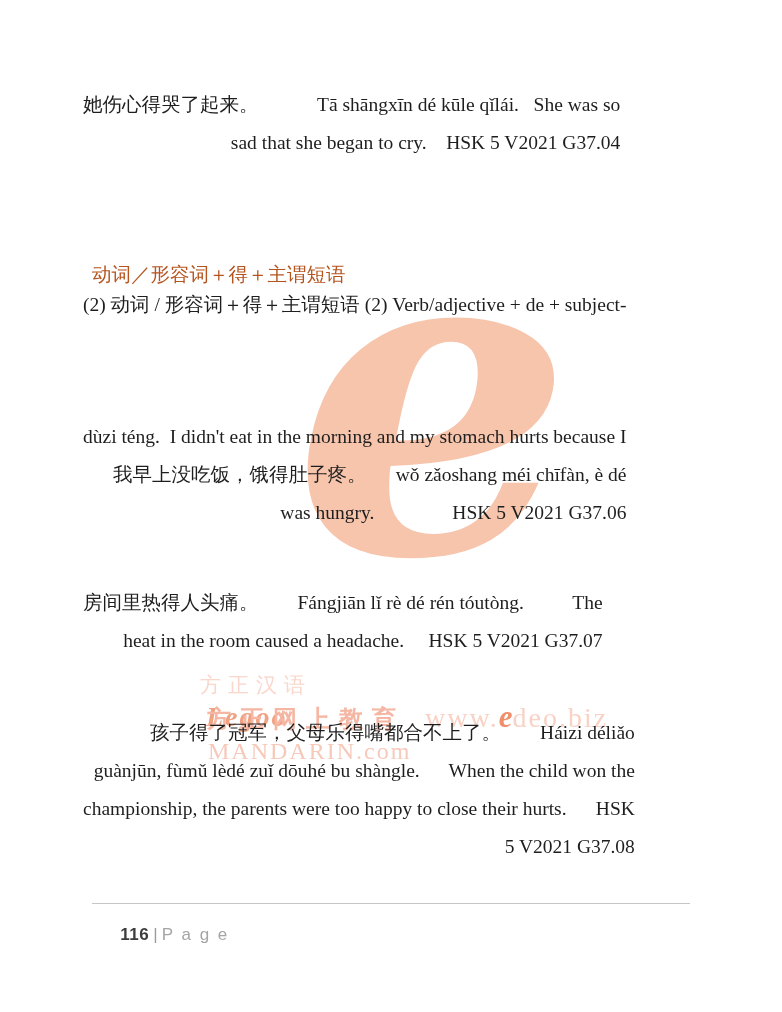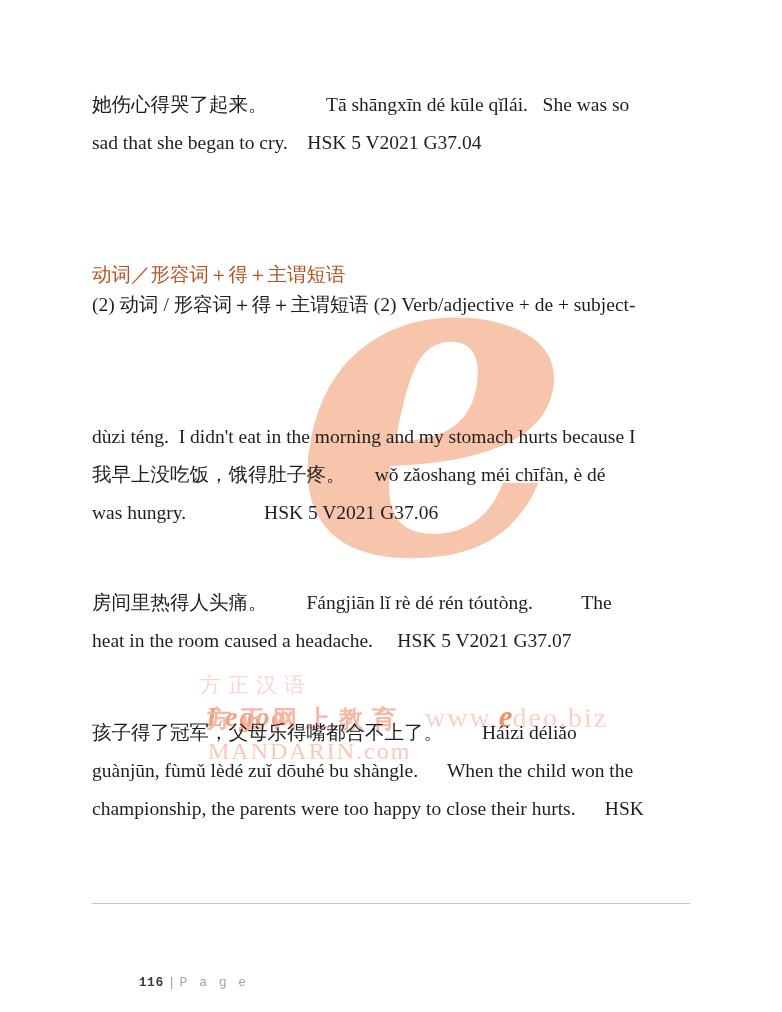--- a/index.html
+++ b/index.html
@@ -21,42 +21,42 @@
   .wm-legoo { font-size: 28px; font-style: italic; font-weight: bold; color: #f0a283; letter-spacing: 2px; margin-left: 6px; }
   .wm-mandarin { font-size: 24px; color: #f7c9ba; letter-spacing: 2px; margin-left: 8px; }
   .wm-line2 { position: absolute; left: 183px; top: 666px; white-space: pre; line-height: 34px; }
   .wm-zh2 { font-size: 24px; font-weight: bold; color: #f5b7a4; letter-spacing: 9px; }
   .wm-www, .wm-biz { font-size: 28px; color: #f9d2c5; letter-spacing: 2px; }
   .wm-www { margin-left: 20px; }
   .wm-e { font-size: 31px; font-style: italic; font-weight: bold; color: #ef8f6c; }
 
   
   .content-layer { position: absolute; inset: 0; z-index: 1; }
-  .block { position: absolute; left: 92px; }
+  .block { position: absolute; left: 83px; text-align: right; }
   .line { display: block; white-space: pre; font-size: 19.5px; line-height: 38px; }
   .p1 { top: 86px; }
   .heading {
     position: absolute; left: 92px; top: 262px;
     font-size: 19.5px; line-height: 26px;
     color: #b5541f; white-space: pre;
   }
   .p2 { top: 286px; }
   .p3 { top: 418px; }
   .p4 { top: 584px; }
   .p5 { top: 714px; }
 
   
   .footer-rule {
     position: absolute; left: 92px; top: 903px; width: 598px;
     border-top: 1px solid #c6c6c6; height: 0;
   }
   .footer {
-    position: absolute; left: 92px; top: 956px;
-    font-family: Liberation Mono, monospace;
-    font-size: 13px; line-height: 18px; color: #9b9b9b; white-space: pre;
+    position: absolute; left: 92px; top: 908px;
+    font-family: Liberation Sans, sans-serif;
+    font-size: 17px; line-height: 18px; color: #9b9b9b; white-space: pre;
   }
   .page-num { font-weight: bold; color: #3c3c3c; letter-spacing: 0.5px; }
   .page-sep { color: #9b9b9b; margin: 0 4px; }
   .page-label { color: #a5a5a5; letter-spacing: 2px; }
 </style>
 </head>
 <body>
 
 <div class="page">
 
@@ -97,20 +97,21 @@
 
     <div class="block p4">
       <span class="line">房间里热得人头痛。        Fángjiān lǐ rè dé rén tóutòng.          The</span>
       <span class="line">heat in the room caused a headache.     HSK 5 V2021 G37.07</span>
     </div>
 
     <div class="block p5">
       <span class="line">孩子得了冠军，父母乐得嘴都合不上了。        Háizi déliǎo</span>
       <span class="line">guànjūn, fùmǔ lèdé zuǐ dōuhé bu shàngle.      When the child won the</span>
       <span class="line">championship, the parents were too happy to close their hurts.      HSK</span>
+      <span class="line">5 V2021 G37.08</span>
     </div>
 
     <div class="footer-rule"></div>
 
     <div class="footer">
       <span class="page-num">116</span><span class="page-sep">|</span><span class="page-label">P a g e</span>
     </div>
 
   </div>
 </div>

